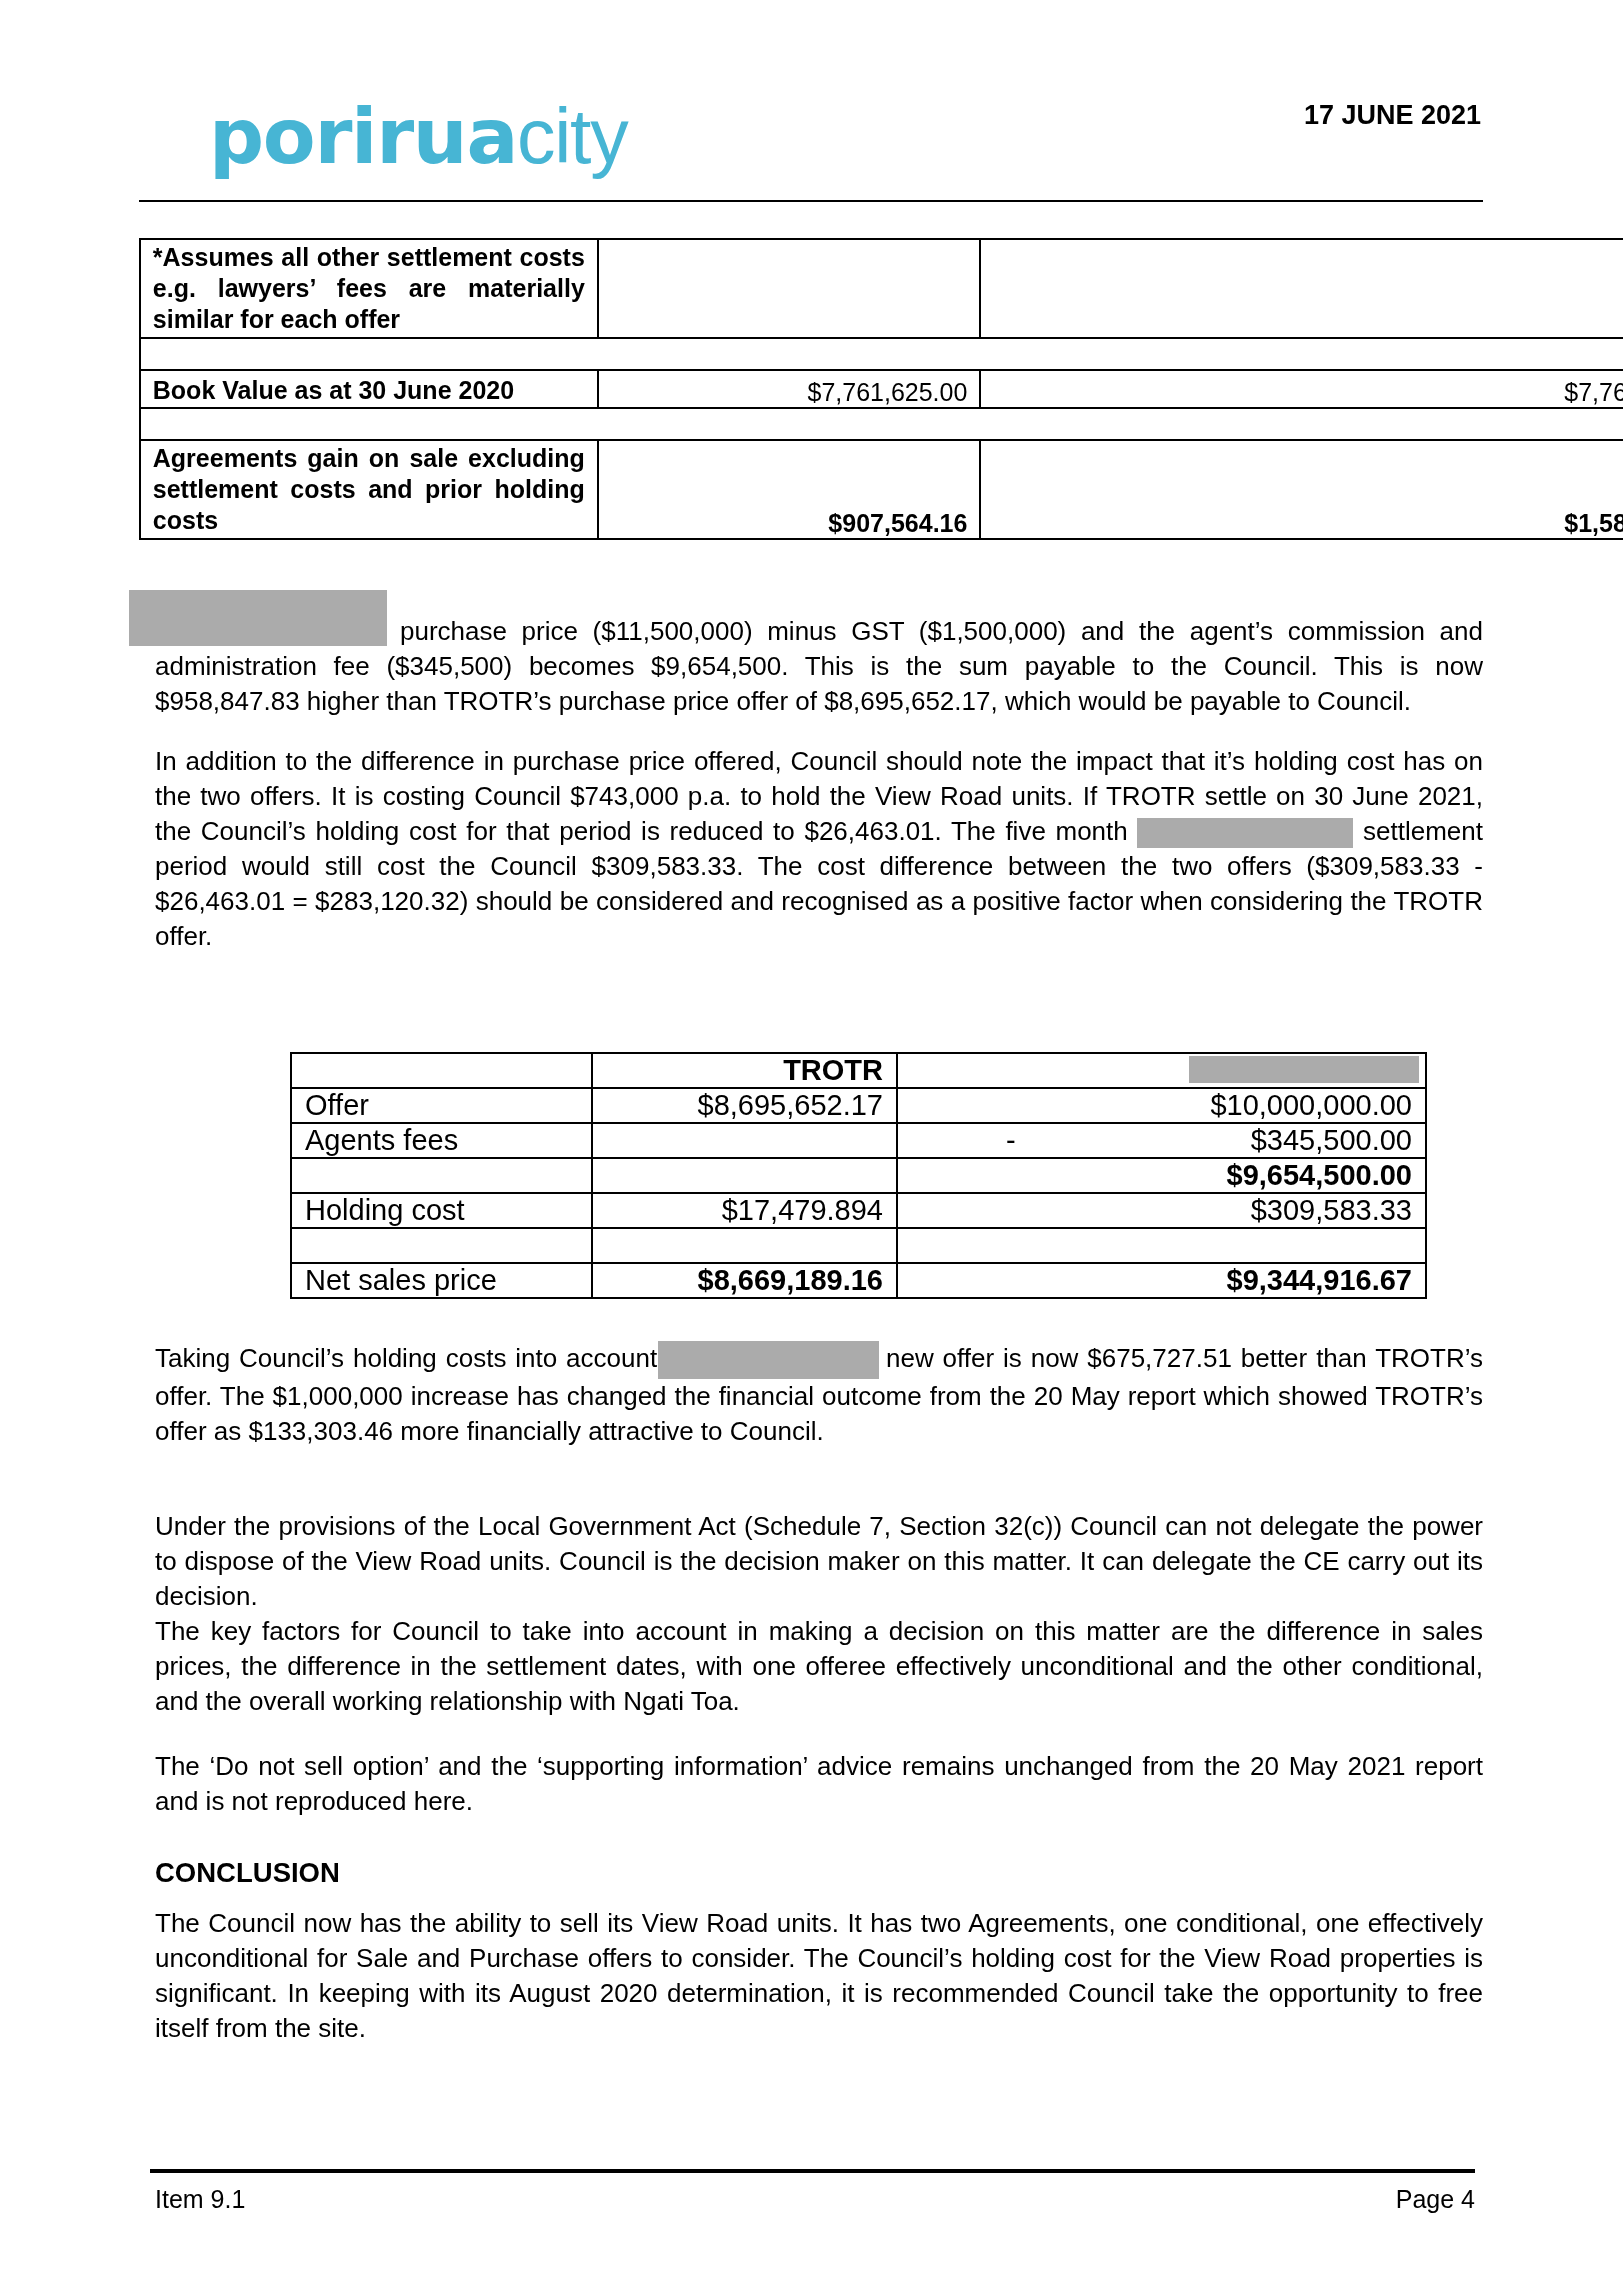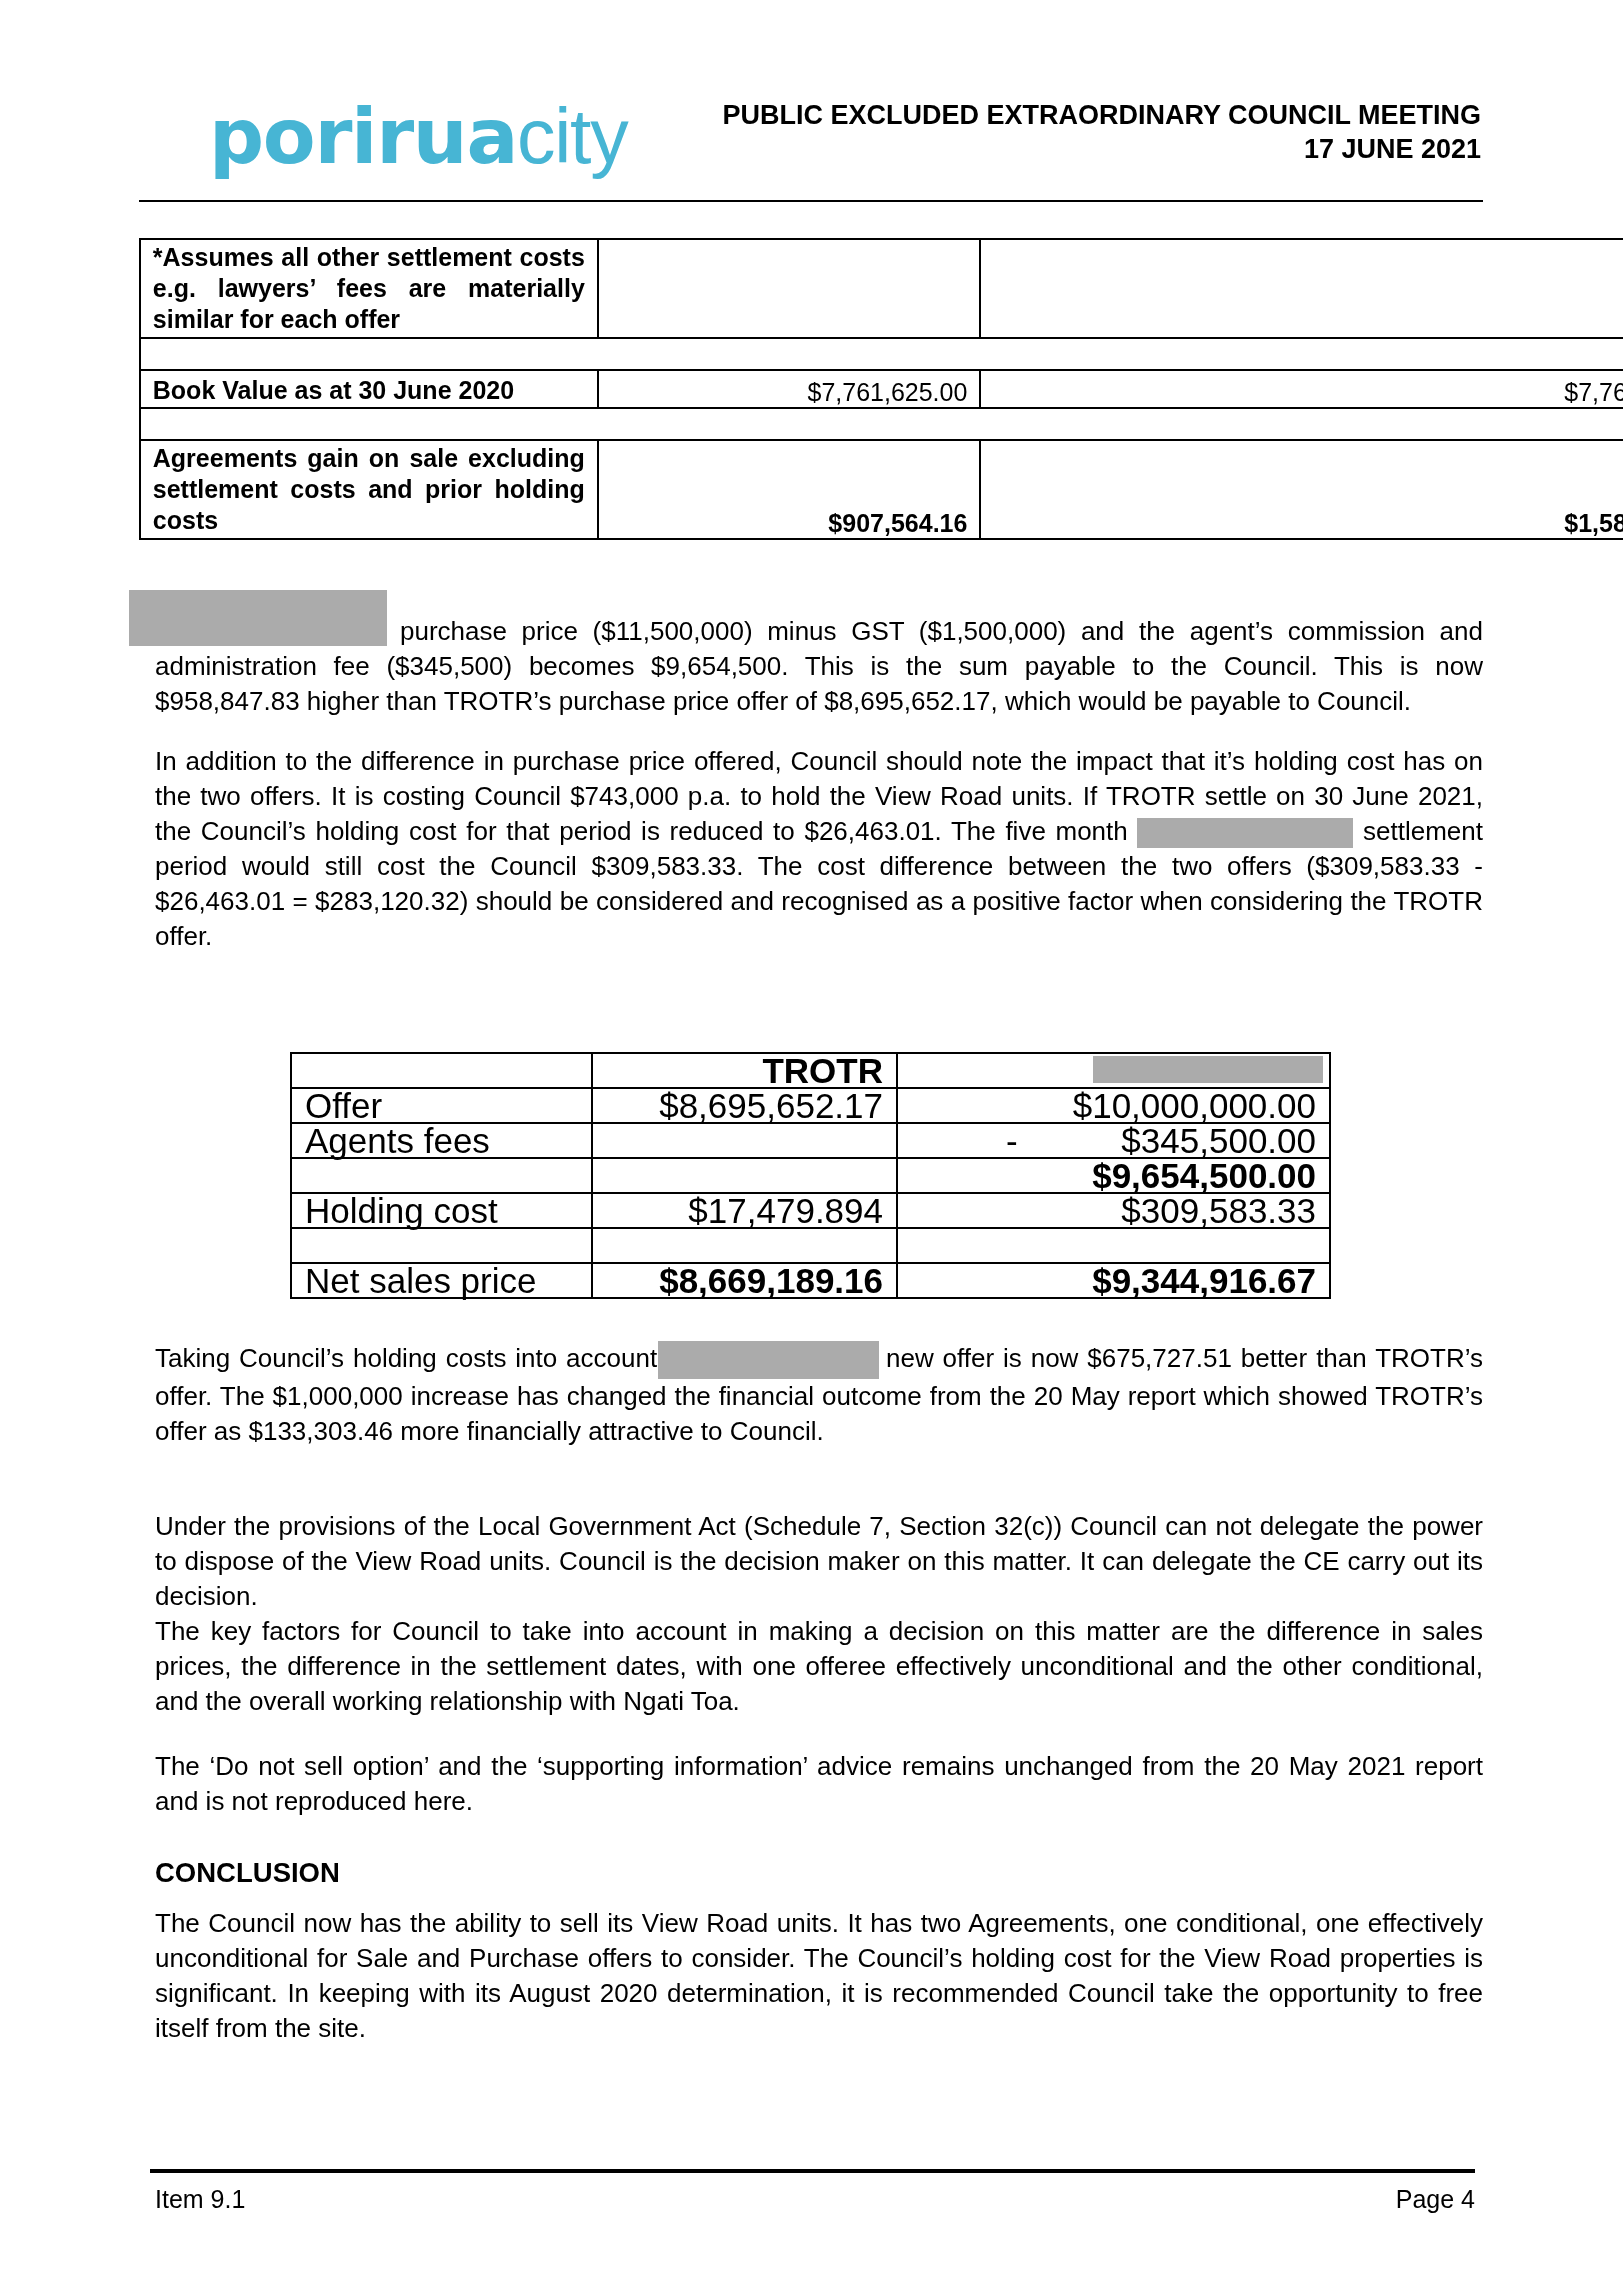--- a/index.html
+++ b/index.html
@@ -22,38 +22,37 @@
   #t1 .lbl.last-left { text-align-last: left; }
   #t1 .c2 { width: 357px; text-align: right; border-left-width: 1.3px; border-right-width: 1.3px; }
   #t1 .c3 { text-align: right; }
   #t1 .blank td { height: 30px; }
   #t1 .single { height: 34px; }
 
   .para { position: absolute; left: 155px; width: 1328px; font-size: 26px; line-height: 35px;
           text-align: justify; margin: 0; }
   .redact { display: inline-block; background: #ababab; vertical-align: middle; }
 
-  #t2 { left: 290px; top: 1052px; width: 1041px; font-size: 35px; }
+  #t2 { left: 290px; top: 1052px; width: 1137px; font-size: 29px; }
   #t2 td { height: 33px; padding: 0 13px; vertical-align: middle; line-height: 33px; }
   #t2 .c1 { width: 273px; text-align: left; }
   #t2 .c2 { width: 277px; text-align: right; }
   #t2 .c3 { text-align: right; position: relative; }
   #t2 .b { font-weight: bold; }
   .minus { position: absolute; left: 108px; }
 
   .heading { position: absolute; left: 155px; font-weight: bold; font-size: 27.5px; }
   .rule-bot { left: 150px; top: 2169px; width: 1325px; height: 3.9px; background: #000; }
   .foot { top: 2185px; font-size: 25px; }
 </style>
 </head>
 <body>
 
 <div class="abs logo"><span class="b">porirua</span><span class="l">city</span></div>
 <div class="abs hdr">
-  <div>PUBLIC EXCLUDED EXTRAORDINARY COUNCIL MEETING</div>
   <div>17 JUNE 2021</div>
 </div>
 <div class="abs rule-top"></div>
 
 <table id="t1">
   <tbody>
       <tr>
     <td class="lbl last-left" style="height:94px">*Assumes all other settlement costs e.g. lawyers’ fees are materially similar for each offer</td>
     <td class="c2"></td>
     <td class="c3"></td>

